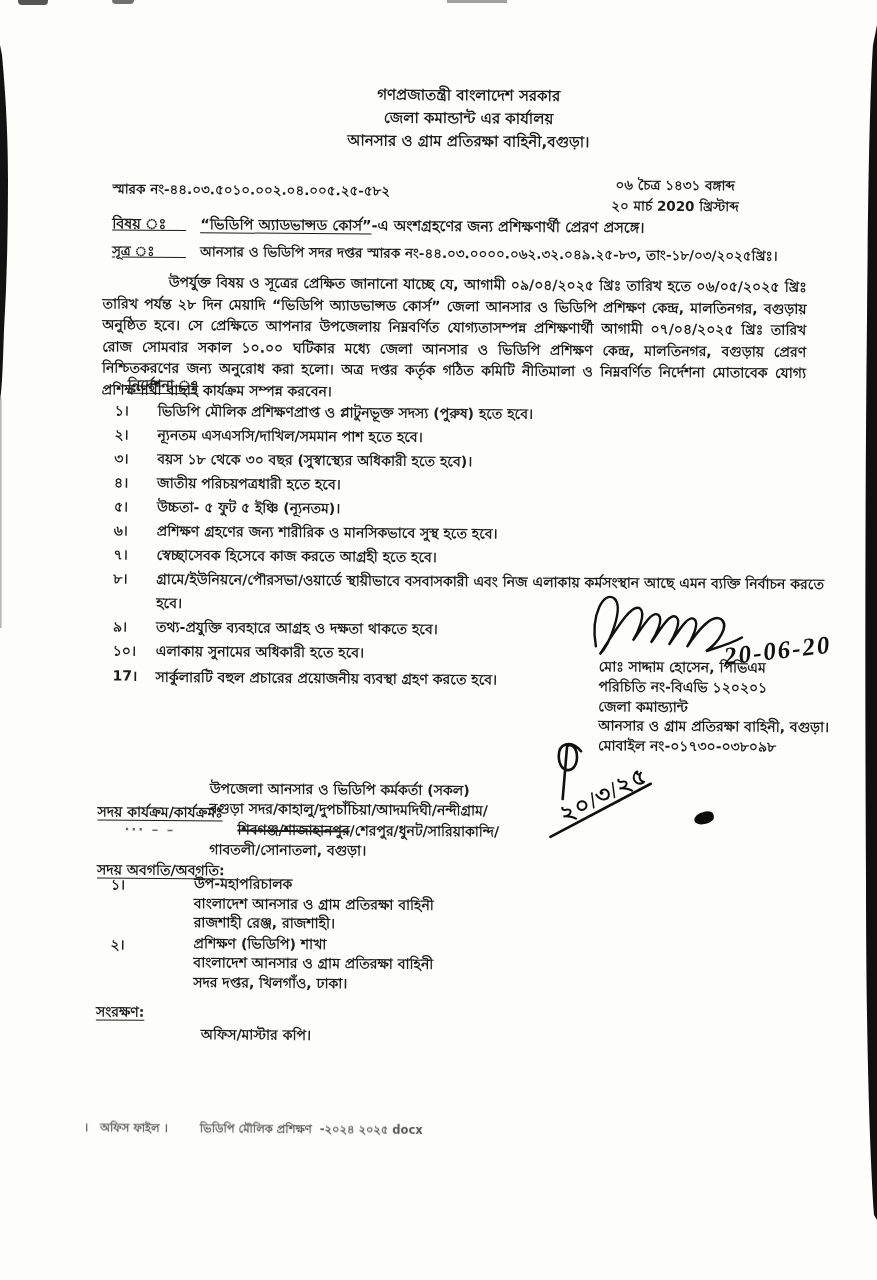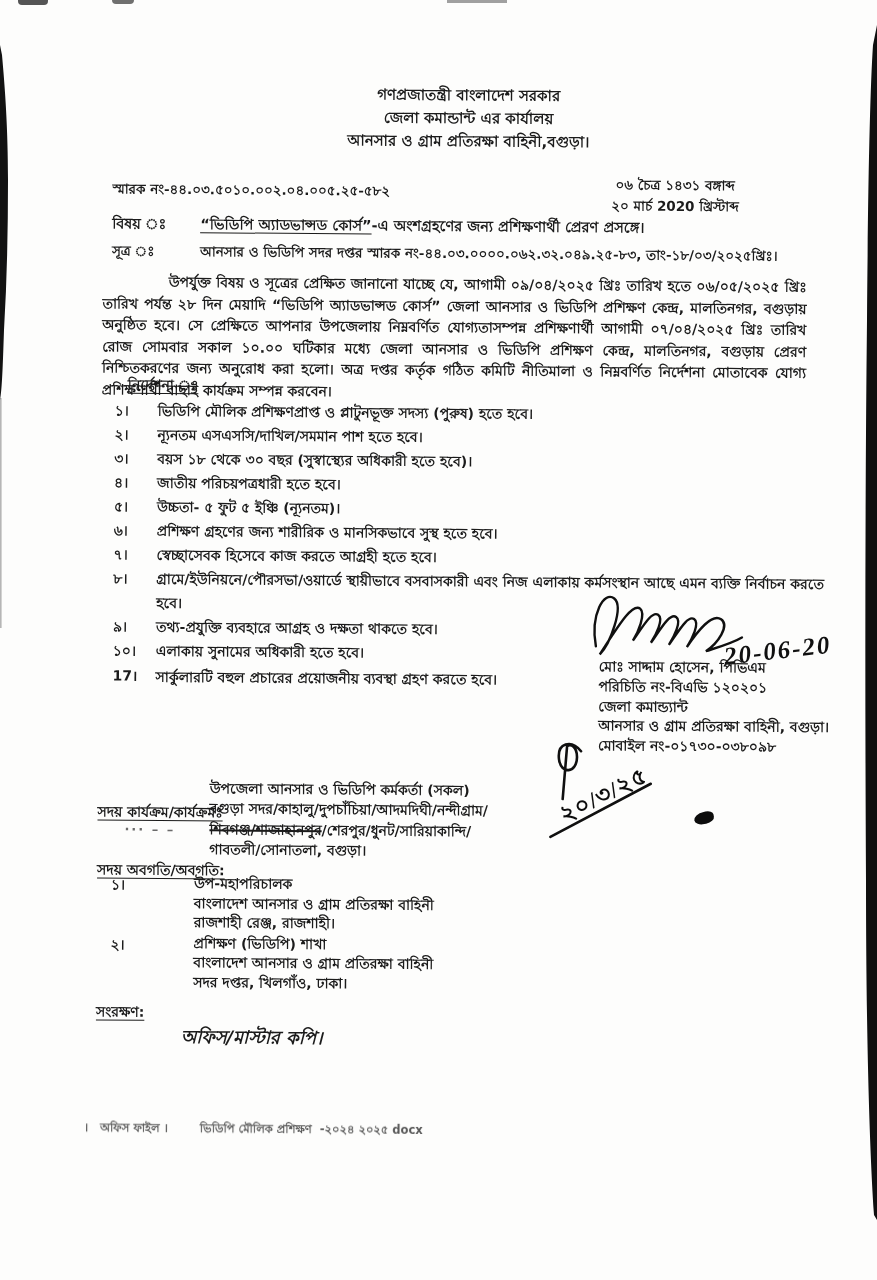--- a/index.html
+++ b/index.html
@@ -8,46 +8,46 @@
     overflow:hidden;font-family:"DejaVu Sans",sans-serif;color:#1b1b1b;
   }
   .doc{position:absolute;inset:0;transform:rotate(0.45deg);transform-origin:430px 120px;font-weight:600;}
   .abs{position:absolute;}
   .hdr{top:84px;left:30px;width:877px;text-align:center;font-size:15px;line-height:23px;font-weight:700;}
   .memo{top:181px;left:113px;font-size:13.5px;}
   .dates{top:173px;left:612px;font-size:13.5px;line-height:21px;font-weight:700;text-align:center;}
   .row{display:flex;font-size:14.5px;}
   .subj{top:215px;left:113px;width:700px;font-weight:700;}
   .src{top:243px;left:113px;width:740px;font-size:13.5px;}
-  .lbl{width:74px;flex:0 0 74px;text-align-last:justify;padding-right:14px;}
+  .lbl{width:74px;flex:0 0 74px;text-align-last:justify;padding-right:14px;text-decoration:underline;}
   .uq{text-decoration:underline;text-underline-offset:3px;}
   .body-par{top:274px;left:104px;width:704px;font-size:14px;line-height:21.6px;text-align:justify;text-indent:66px;}
   .h-ul{font-size:14px;font-weight:700;text-decoration:underline;text-underline-offset:3px;}
   .instr-h{top:376px;left:130px;}
   .instr-list{top:402px;left:117px;right:26px;font-size:14px;}
   .irow{display:flex;min-height:19.9px;align-items:flex-start;}
   .ino{flex:0 0 43px;}
   .irow.bold{font-weight:700;margin-top:2px;}
   .sig-scribble{top:583px;left:592px;}
   .hand-date{top:634px;left:728px;font-size:25px;font-weight:700;font-style:italic;transform:rotate(-7deg);font-family:cursive;letter-spacing:2px;color:#101010;}
   .sig-block{top:656px;left:603px;font-size:14px;line-height:19.8px;font-weight:700;}
   .flourish{top:738px;left:548px;}
   .hand-note{top:775px;left:562px;font-size:23px;font-weight:700;transform:rotate(-27deg);font-family:cursive;color:#0d0d0d;letter-spacing:1px;}
   .act-h{top:803px;left:103px;}
   .act-lines{top:780px;left:215px;font-size:14px;line-height:20.4px;}
-  .strike{text-decoration:line-through;text-decoration-thickness:1.5px;}
+  .strike{text-decoration:line-through;text-decoration-thickness:1.5px;margin-left:28px;}
   .dashes{top:824px;left:130px;font-size:13px;color:#6a6a6a;letter-spacing:2px;}
   .info-h{top:861px;left:103px;}
   .info-list{top:876px;left:117px;font-size:14px;}
   .irow2{display:flex;align-items:flex-start;}
   .irow2 + .irow2{margin-top:1px;}
   .ino2{flex:0 0 83px;padding-top:0;}
   .ilines div{line-height:19.6px;}
   .keep-h{top:1003px;left:103px;}
-  .keep-tx{top:1025px;left:188px;font-size:18px;font-style:italic;}
+  .keep-tx{top:1025px;left:208px;font-size:14px;}
   .footer{top:1122px;left:92px;font-size:11.5px;color:#3c3c3c;opacity:.85;filter:blur(.35px);white-space:pre;}
   .edge{position:absolute;pointer-events:none;}
   svg{display:block;}
 </style>
 </head>
 <body>
 
 <div class="page">
 
   <div class="doc">

